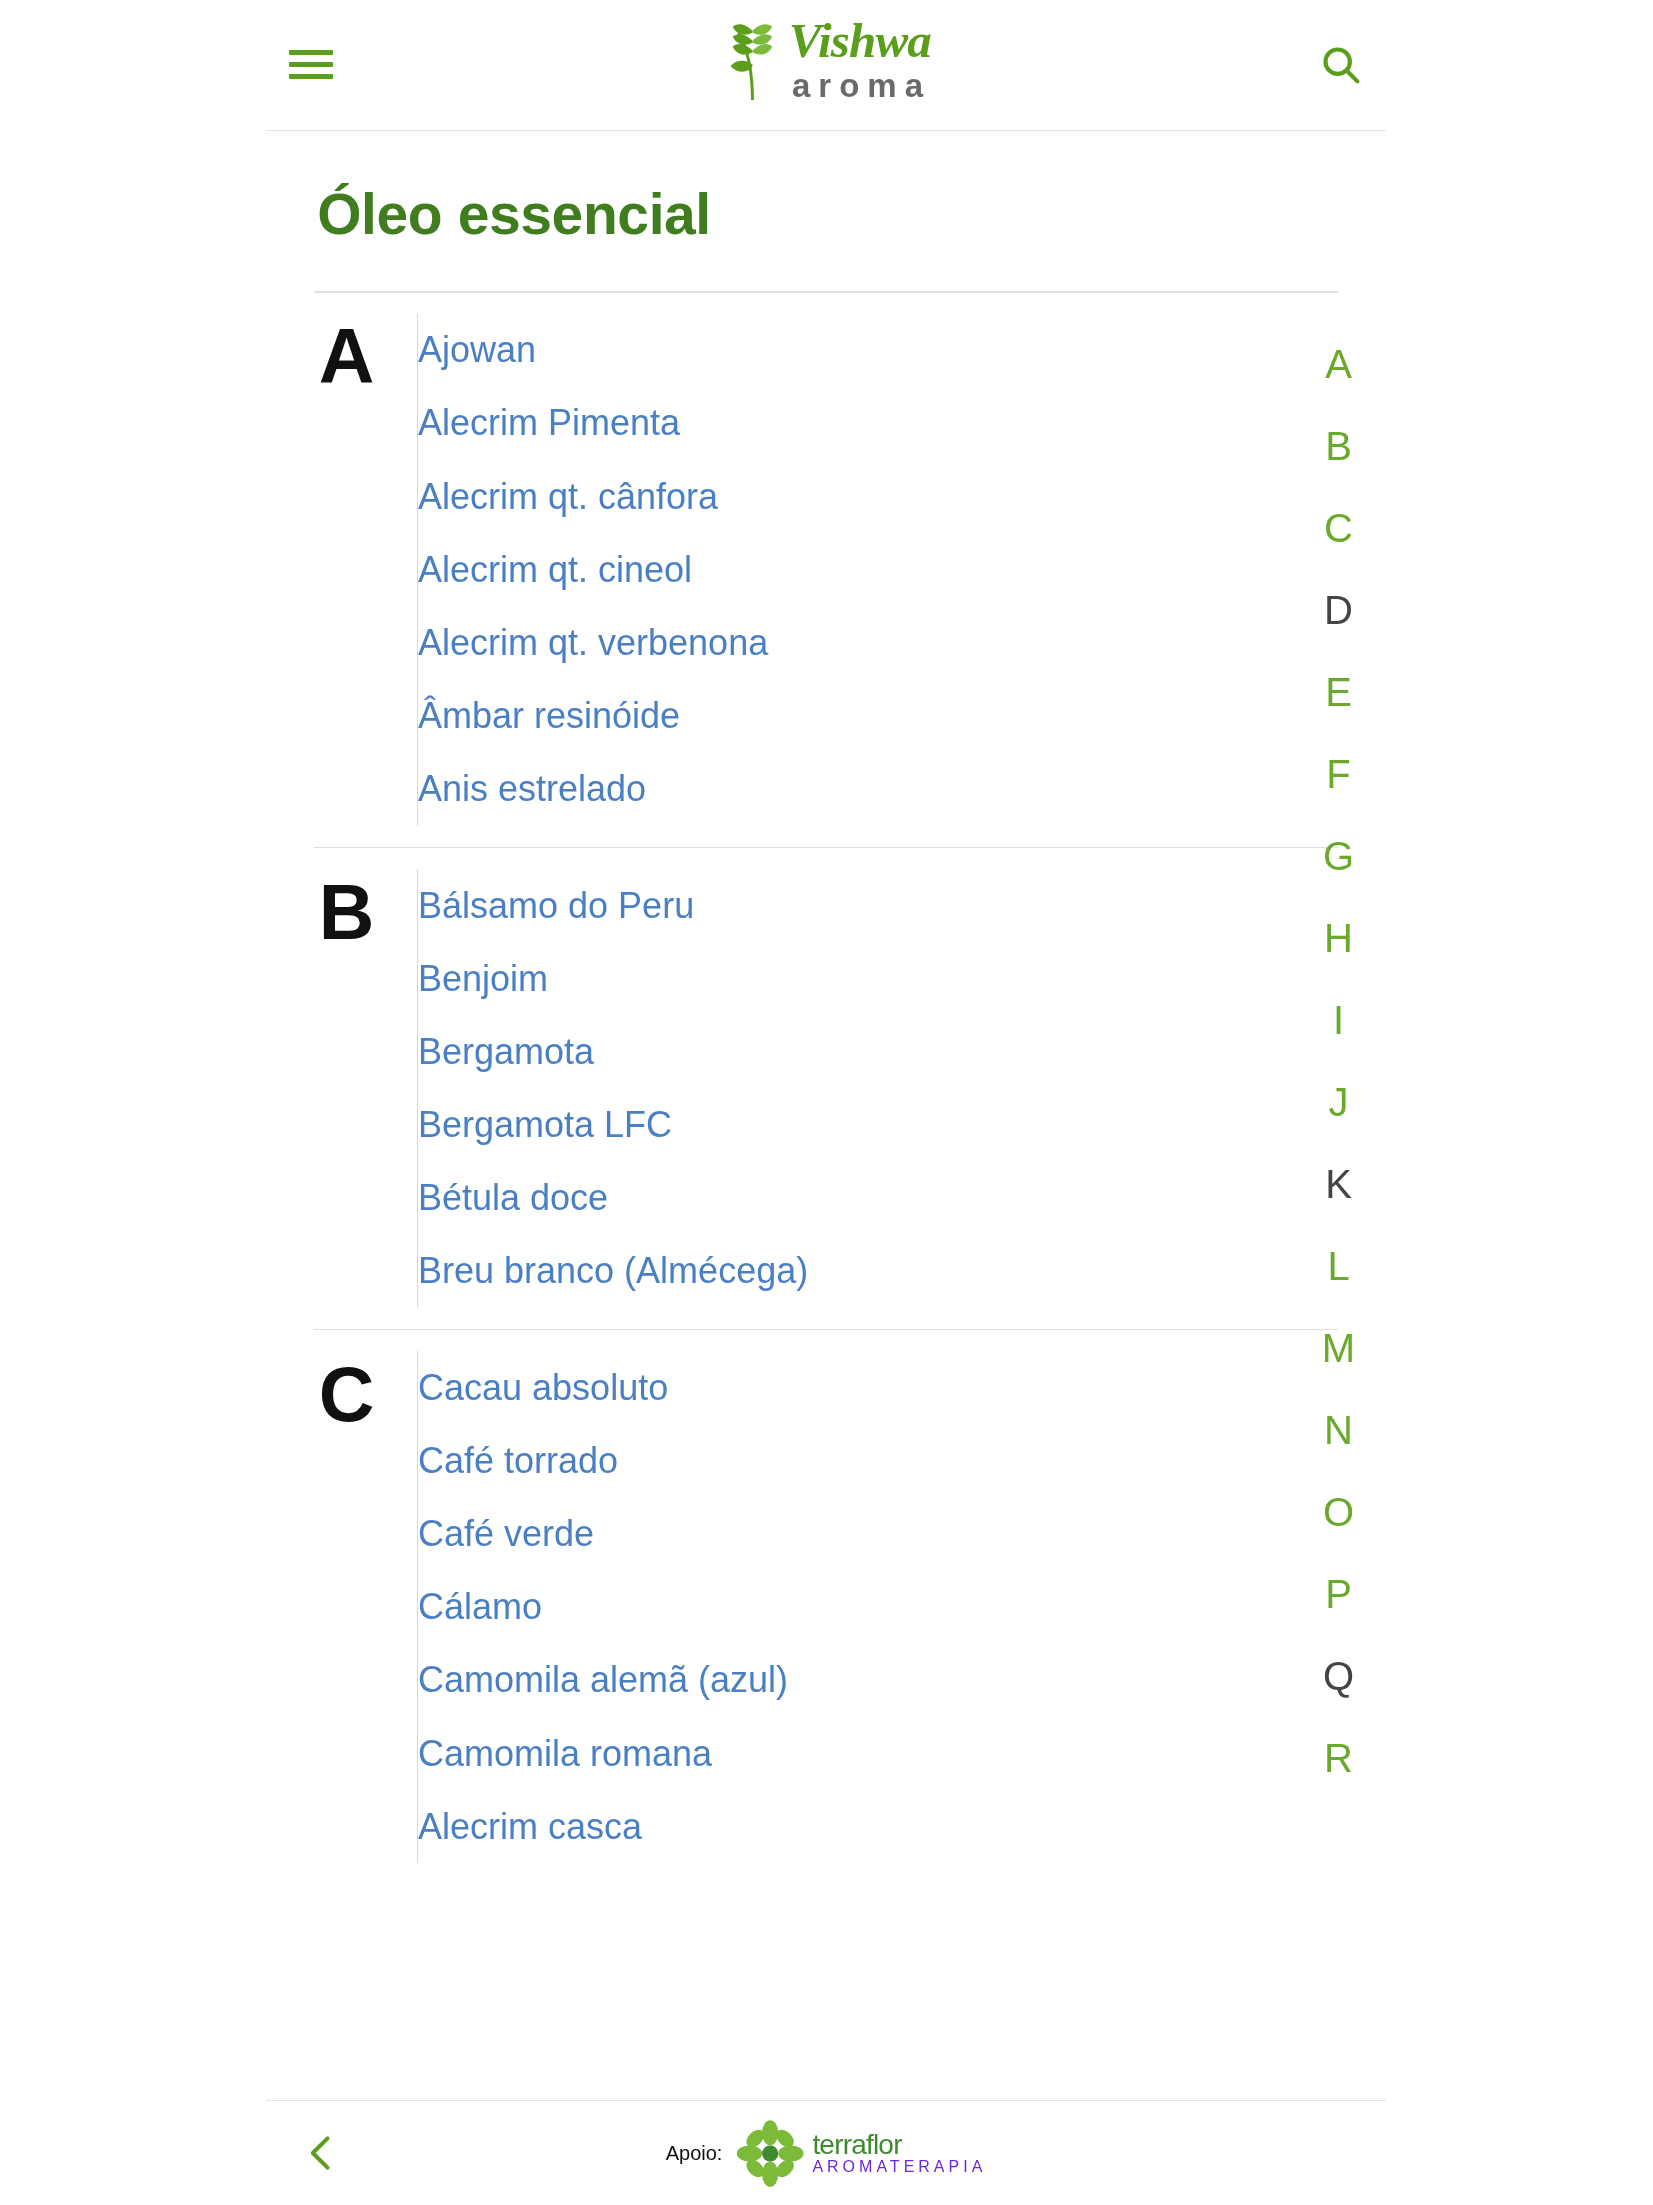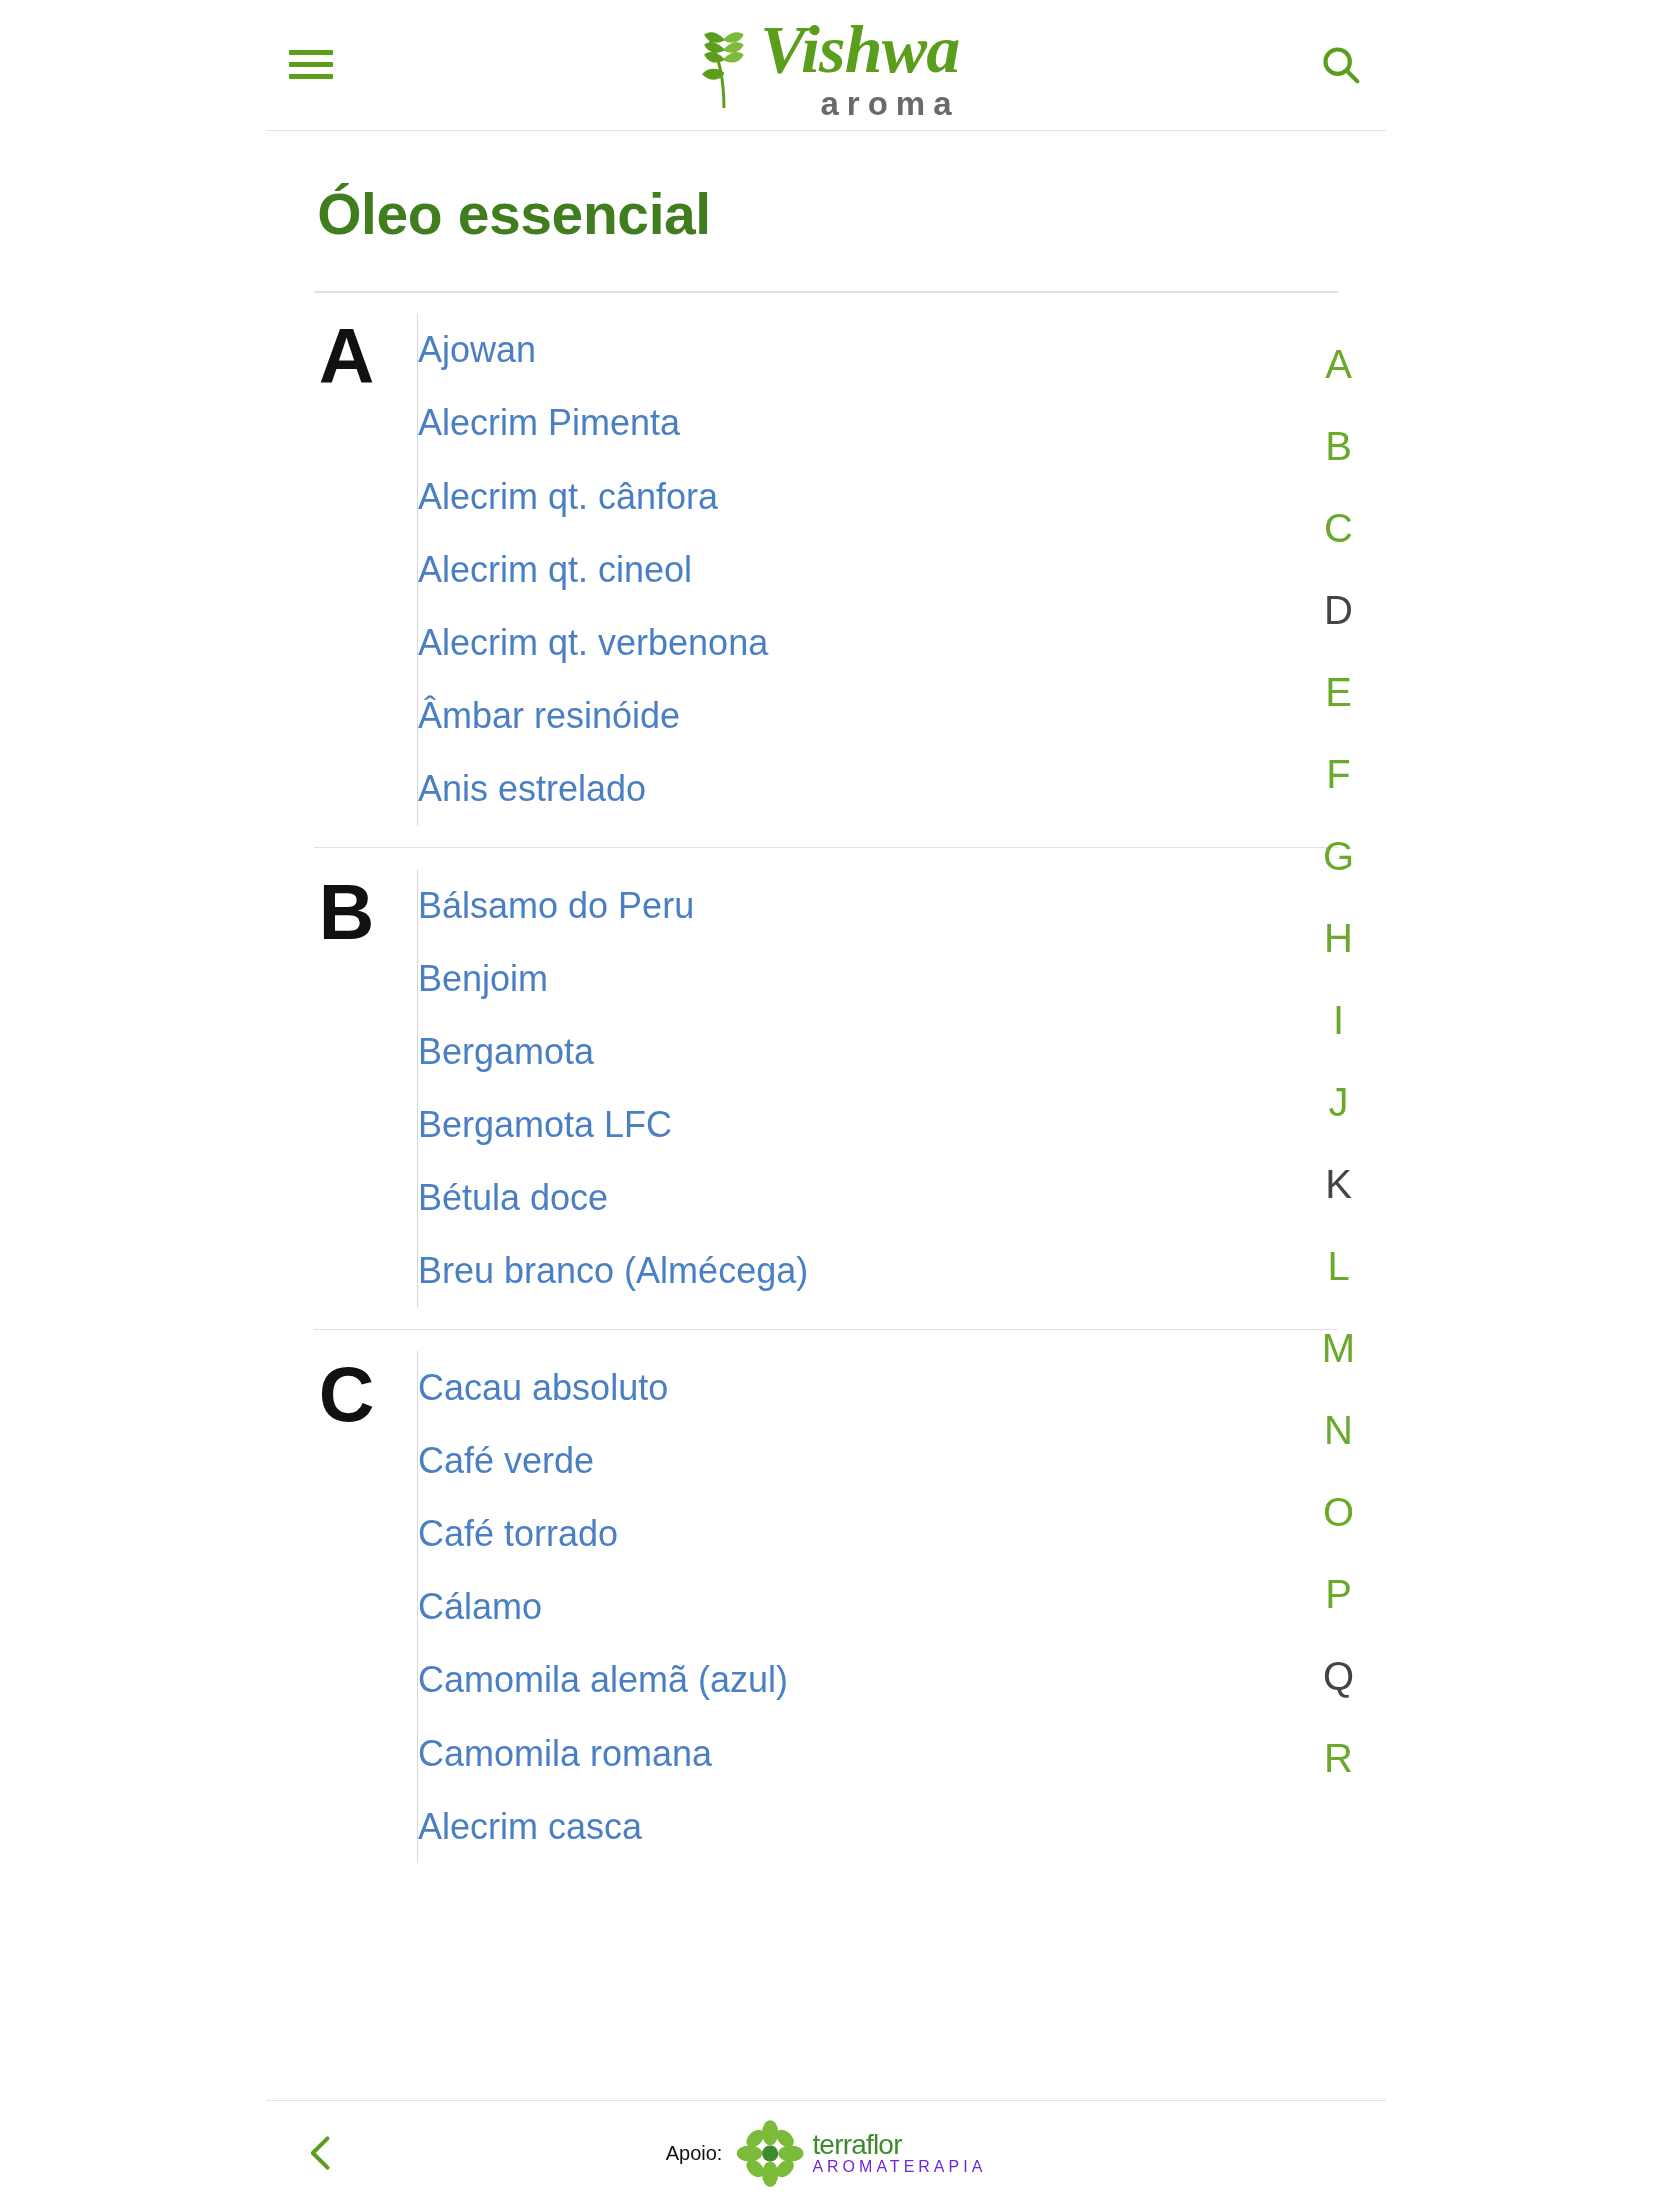--- a/index.html
+++ b/index.html
@@ -62,21 +62,21 @@
     left: 50%;
     transform: translateX(-50%);
     top: 14.5px;
   }
   .logo-leaf { width: 63px; height: 89px; }
   .logo-text { display: flex; flex-direction: column; line-height: 1; }
   .logo-name {
     font-family: "Liberation Serif", serif;
     font-style: italic;
     font-weight: bold;
-    font-size: 68px;
+    font-size: 49px;
     color: #5a9e1b;
     letter-spacing: -0.8px;
   }
   .logo-sub {
     font-size: 33px;
     font-weight: bold;
     color: #6a6a6a;
     letter-spacing: 8px;
     text-align: right;
     margin-top: 4.8px;
@@ -298,22 +298,22 @@
           <a class="item-link">Bergamota LFC</a>
           <a class="item-link">Bétula doce</a>
           <a class="item-link">Breu branco (Almécega)</a>
         </div>
       </div>
 
       <div class="group">
         <div class="group-letter">C</div>
         <div class="group-items">
           <a class="item-link">Cacau absoluto</a>
+          <a class="item-link">Café torrado</a>
           <a class="item-link">Café verde</a>
-          <a class="item-link">Café torrado</a>
           <a class="item-link">Cálamo</a>
           <a class="item-link">Camomila alemã (azul)</a>
           <a class="item-link">Camomila romana</a>
           <a class="item-link">Alecrim casca</a>
         </div>
       </div>
 
     </div>
   </div>
 

